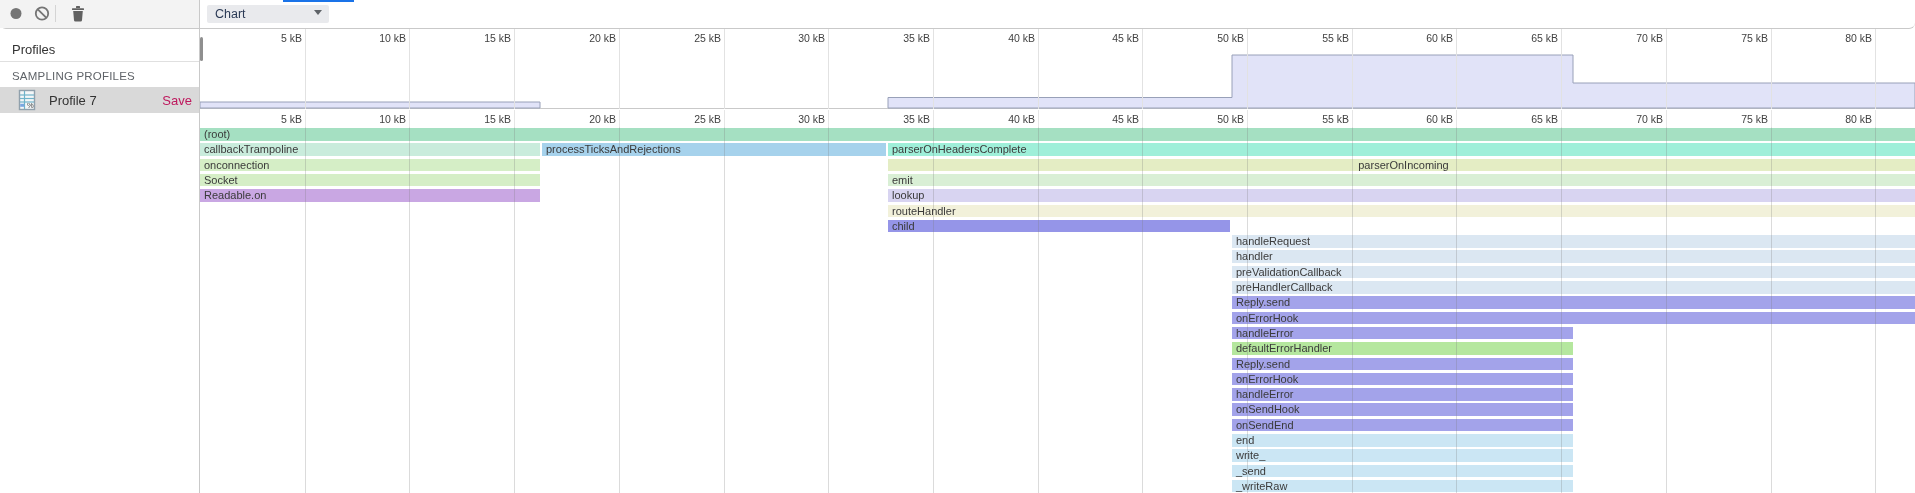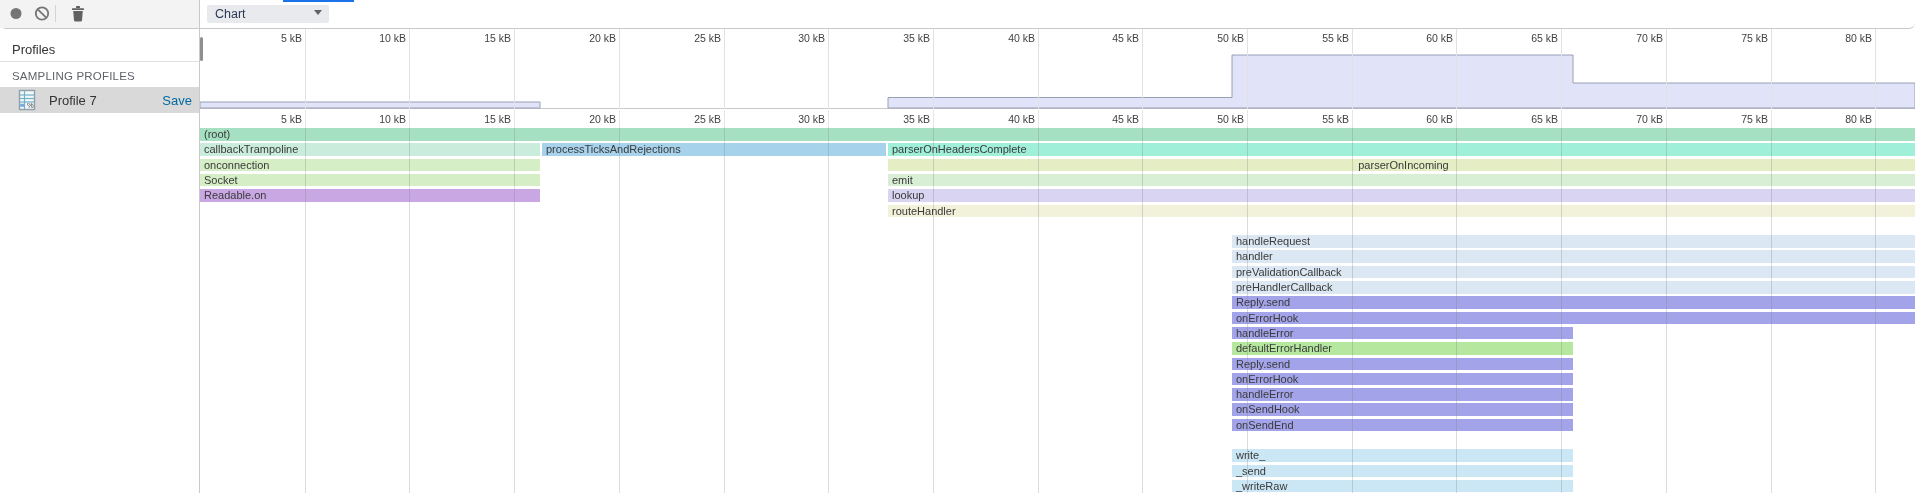--- a/index.html
+++ b/index.html
@@ -26,21 +26,21 @@
   .sidebar { position:absolute; left:0; top:29px; width:200px; height:464px;
     background:#fff; border-right:1px solid #c9c9c9; }
   .sb-title { position:absolute; left:12px; top:13px; font-size:13px; color:#333; }
   .sb-divider { position:absolute; left:0; top:32px; width:199px; height:1px; background:#e0e0e0; }
   .sb-section { position:absolute; left:12px; top:41px; font-size:11.5px; color:#5f6368;
     letter-spacing:.2px; }
   .sb-item { position:absolute; left:0; top:58px; width:199px; height:26px;
     background:#d9d9d9; cursor:pointer; }
   .sb-item .p-icon { position:absolute; left:16px; top:2px; }
   .sb-item .p-name { position:absolute; left:49px; top:6px; font-size:13px; color:#333; }
-  .sb-item .p-save { position:absolute; right:7px; top:6px; font-size:13px; color:#0369a1;
+  .sb-item .p-save { position:absolute; right:7px; top:6px; font-size:13px; color:#be185d;
     cursor:pointer; }
 
   
   .chart-pane { position:absolute; left:200px; top:29px; width:1715px; height:464px; background:#fff; }
   .overview-pane { position:absolute; left:0; top:0; width:1715px; height:80px;
     border-bottom:1px solid #c9c9c9; }
   .overview-svg { position:absolute; left:0; top:0; }
   .ov-scroll { position:absolute; left:0; top:8px; width:3px; height:24px;
     background:#8f8f8f; border-radius:2px; cursor:pointer; }
   .ruler2 { position:absolute; left:0; top:81px; width:1715px; height:17px; background:#fff; }
@@ -187,33 +187,35 @@
         <div class="bar" style="top: 16.3px; left: 0px; width: 340px; background: rgb(201, 236, 220);">callbackTrampoline</div>
         <div class="bar" style="top: 16.3px; left: 342px; width: 344px; background: rgb(166, 210, 236);">processTicksAndRejections</div>
         <div class="bar" style="top: 16.3px; left: 688px; width: 1027px; background: rgb(159, 239, 217);">parserOnHeadersComplete</div>
         <div class="bar" style="top: 31.6px; left: 0px; width: 340px; background: rgb(213, 238, 198);">onconnection</div>
         <div class="bar" style="top: 31.6px; left: 688px; width: 1027px; background: rgb(228, 237, 196); text-align: center;">parserOnIncoming</div>
         <div class="bar" style="top: 46.9px; left: 0px; width: 340px; background: rgb(213, 238, 198);">Socket</div>
         <div class="bar" style="top: 46.9px; left: 688px; width: 1027px; background: rgb(217, 239, 213);">emit</div>
         <div class="bar" style="top: 62.2px; left: 0px; width: 340px; background: rgb(201, 167, 227);">Readable.on</div>
         <div class="bar" style="top: 62.2px; left: 688px; width: 1027px; background: rgb(216, 212, 241);">lookup</div>
         <div class="bar" style="top: 77.5px; left: 688px; width: 1027px; background: rgb(242, 241, 218);">routeHandler</div>
+        <div class="bar" style="top: 92.8px; left: 688px; width: 342px; background: rgb(149, 149, 232);">child</div>
         <div class="bar" style="top: 108.1px; left: 1032px; width: 683px; background: rgb(219, 231, 242);">handleRequest</div>
         <div class="bar" style="top: 123.4px; left: 1032px; width: 683px; background: rgb(219, 231, 242);">handler</div>
         <div class="bar" style="top: 138.7px; left: 1032px; width: 683px; background: rgb(219, 231, 242);">preValidationCallback</div>
         <div class="bar" style="top: 154px; left: 1032px; width: 683px; background: rgb(219, 231, 242);">preHandlerCallback</div>
         <div class="bar" style="top: 169.3px; left: 1032px; width: 683px; background: rgb(163, 163, 234);">Reply.send</div>
         <div class="bar" style="top: 184.6px; left: 1032px; width: 683px; background: rgb(163, 163, 234);">onErrorHook</div>
         <div class="bar" style="top: 199.9px; left: 1032px; width: 341px; background: rgb(163, 163, 234);">handleError</div>
         <div class="bar" style="top: 215.2px; left: 1032px; width: 341px; background: rgb(181, 231, 158);">defaultErrorHandler</div>
         <div class="bar" style="top: 230.5px; left: 1032px; width: 341px; background: rgb(163, 163, 234);">Reply.send</div>
         <div class="bar" style="top: 245.8px; left: 1032px; width: 341px; background: rgb(163, 163, 234);">onErrorHook</div>
         <div class="bar" style="top: 261.1px; left: 1032px; width: 341px; background: rgb(163, 163, 234);">handleError</div>
         <div class="bar" style="top: 276.4px; left: 1032px; width: 341px; background: rgb(163, 163, 234);">onSendHook</div>
         <div class="bar" style="top: 291.7px; left: 1032px; width: 341px; background: rgb(163, 163, 234);">onSendEnd</div>
+        <div class="bar" style="top: 307px; left: 1032px; width: 341px; background: rgb(203, 230, 244);">end</div>
         <div class="bar" style="top: 322.3px; left: 1032px; width: 341px; background: rgb(203, 230, 244);">write_</div>
         <div class="bar" style="top: 337.6px; left: 1032px; width: 341px; background: rgb(203, 230, 244);">_send</div>
         <div class="bar" style="top: 352.9px; left: 1032px; width: 341px; background: rgb(203, 230, 244);">_writeRaw</div>
         <div class="gridline fl" style="left: 105px; top: 0px; height: 366px;"></div>
         <div class="gridline fl" style="left: 209px; top: 0px; height: 366px;"></div>
         <div class="gridline fl" style="left: 314px; top: 0px; height: 366px;"></div>
         <div class="gridline fl" style="left: 419px; top: 0px; height: 366px;"></div>
         <div class="gridline fl" style="left: 524px; top: 0px; height: 366px;"></div>
         <div class="gridline fl" style="left: 628px; top: 0px; height: 366px;"></div>
         <div class="gridline fl" style="left: 733px; top: 0px; height: 366px;"></div>

